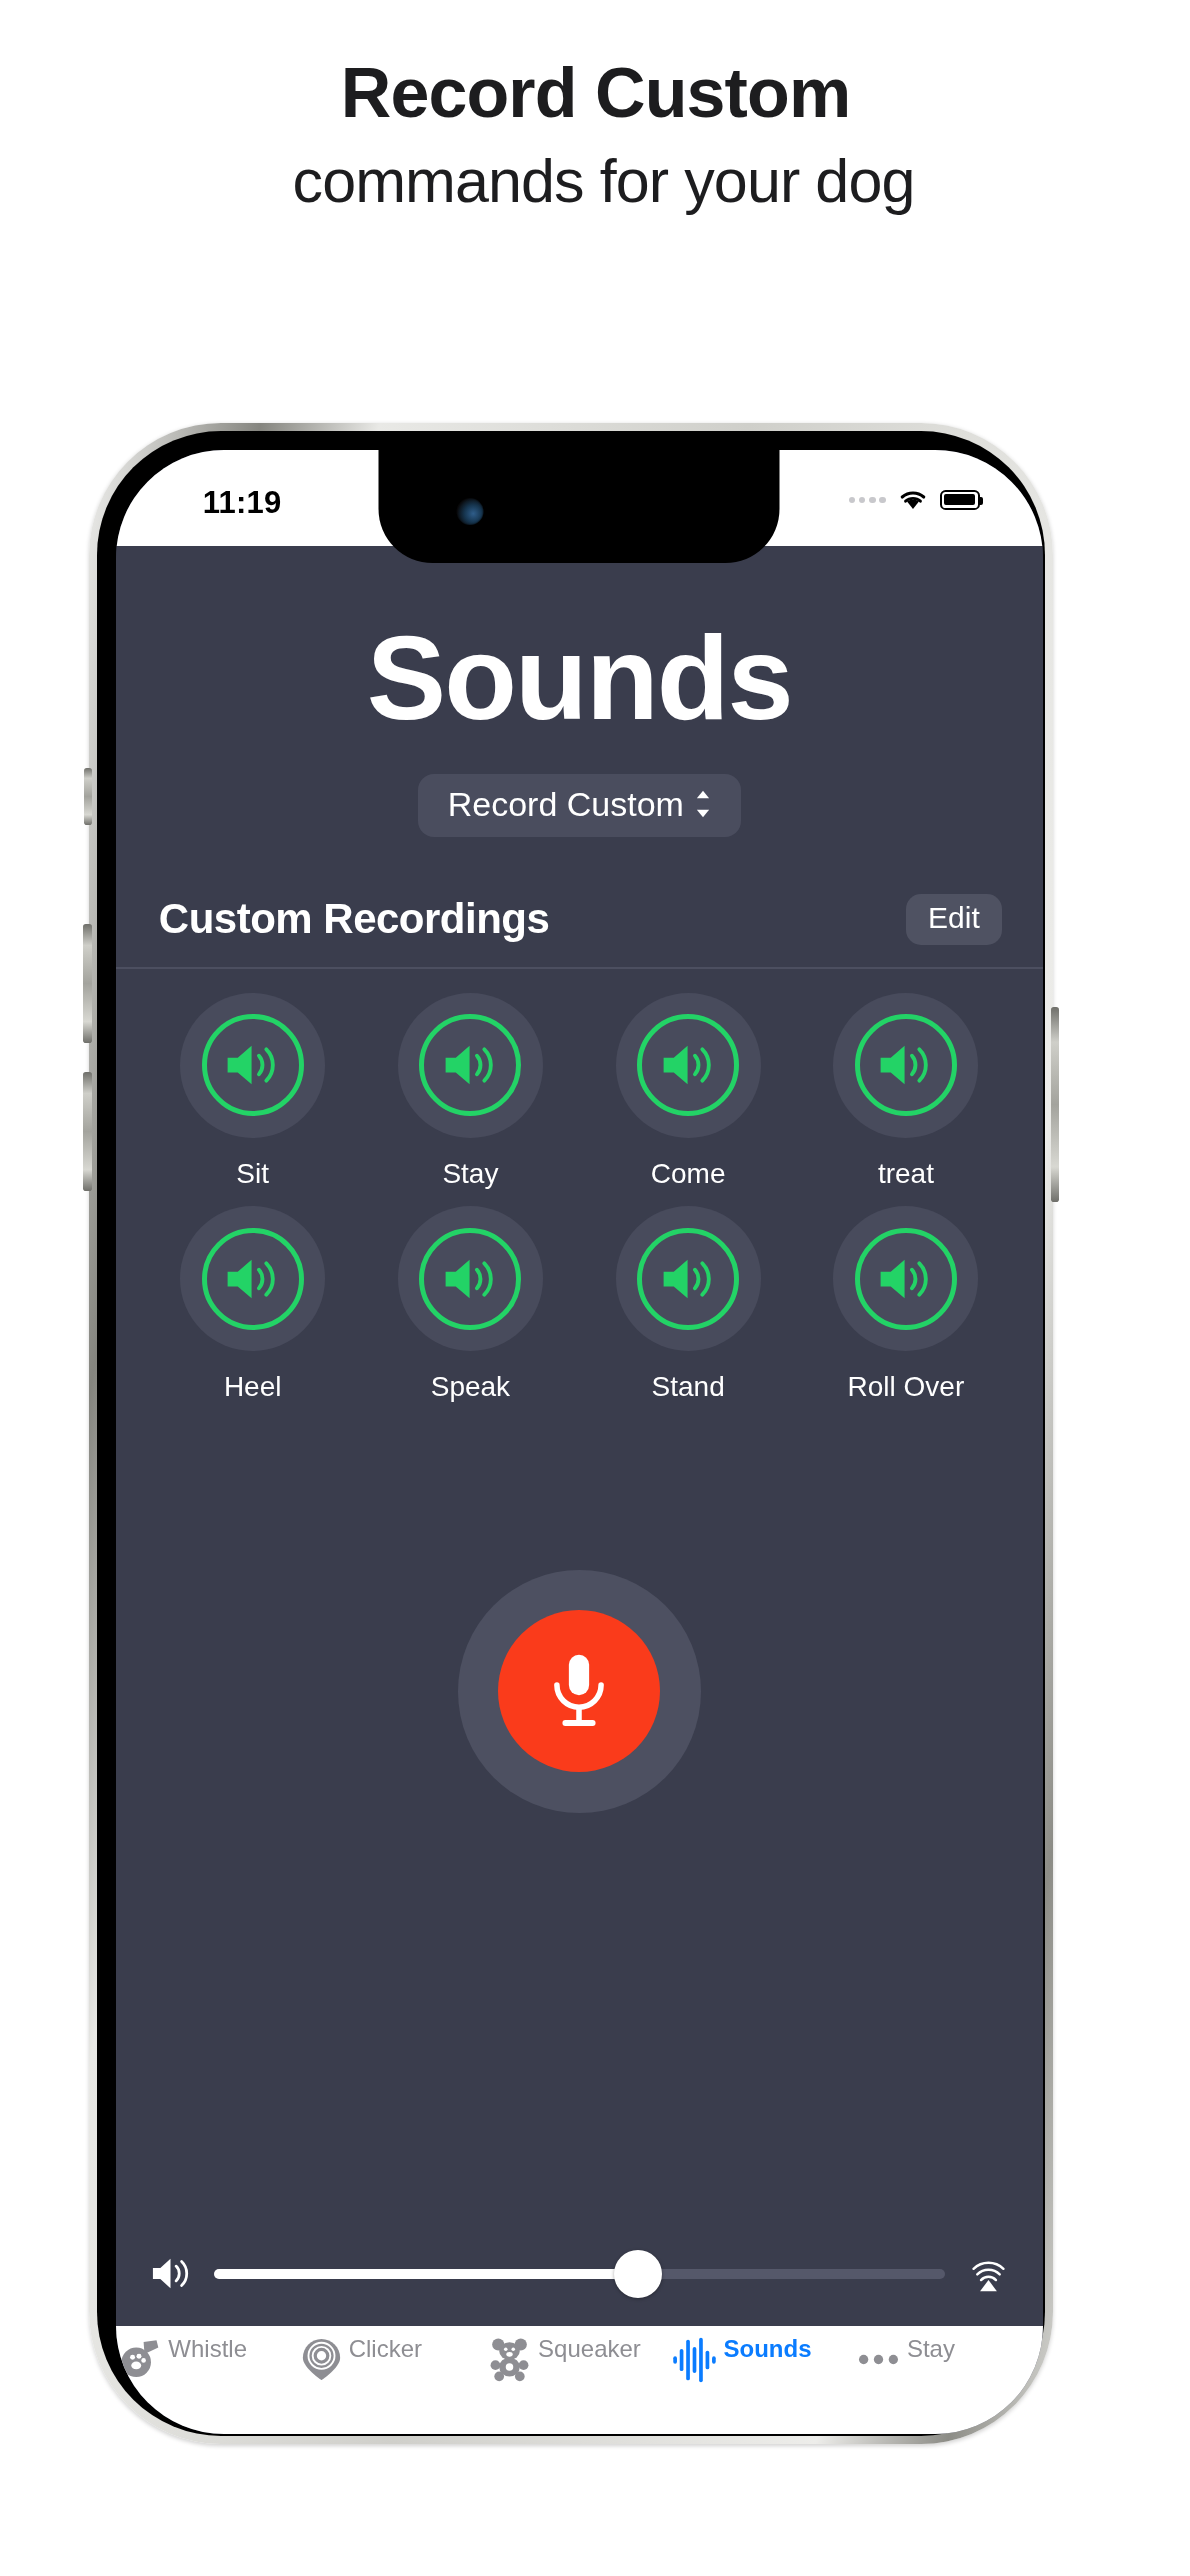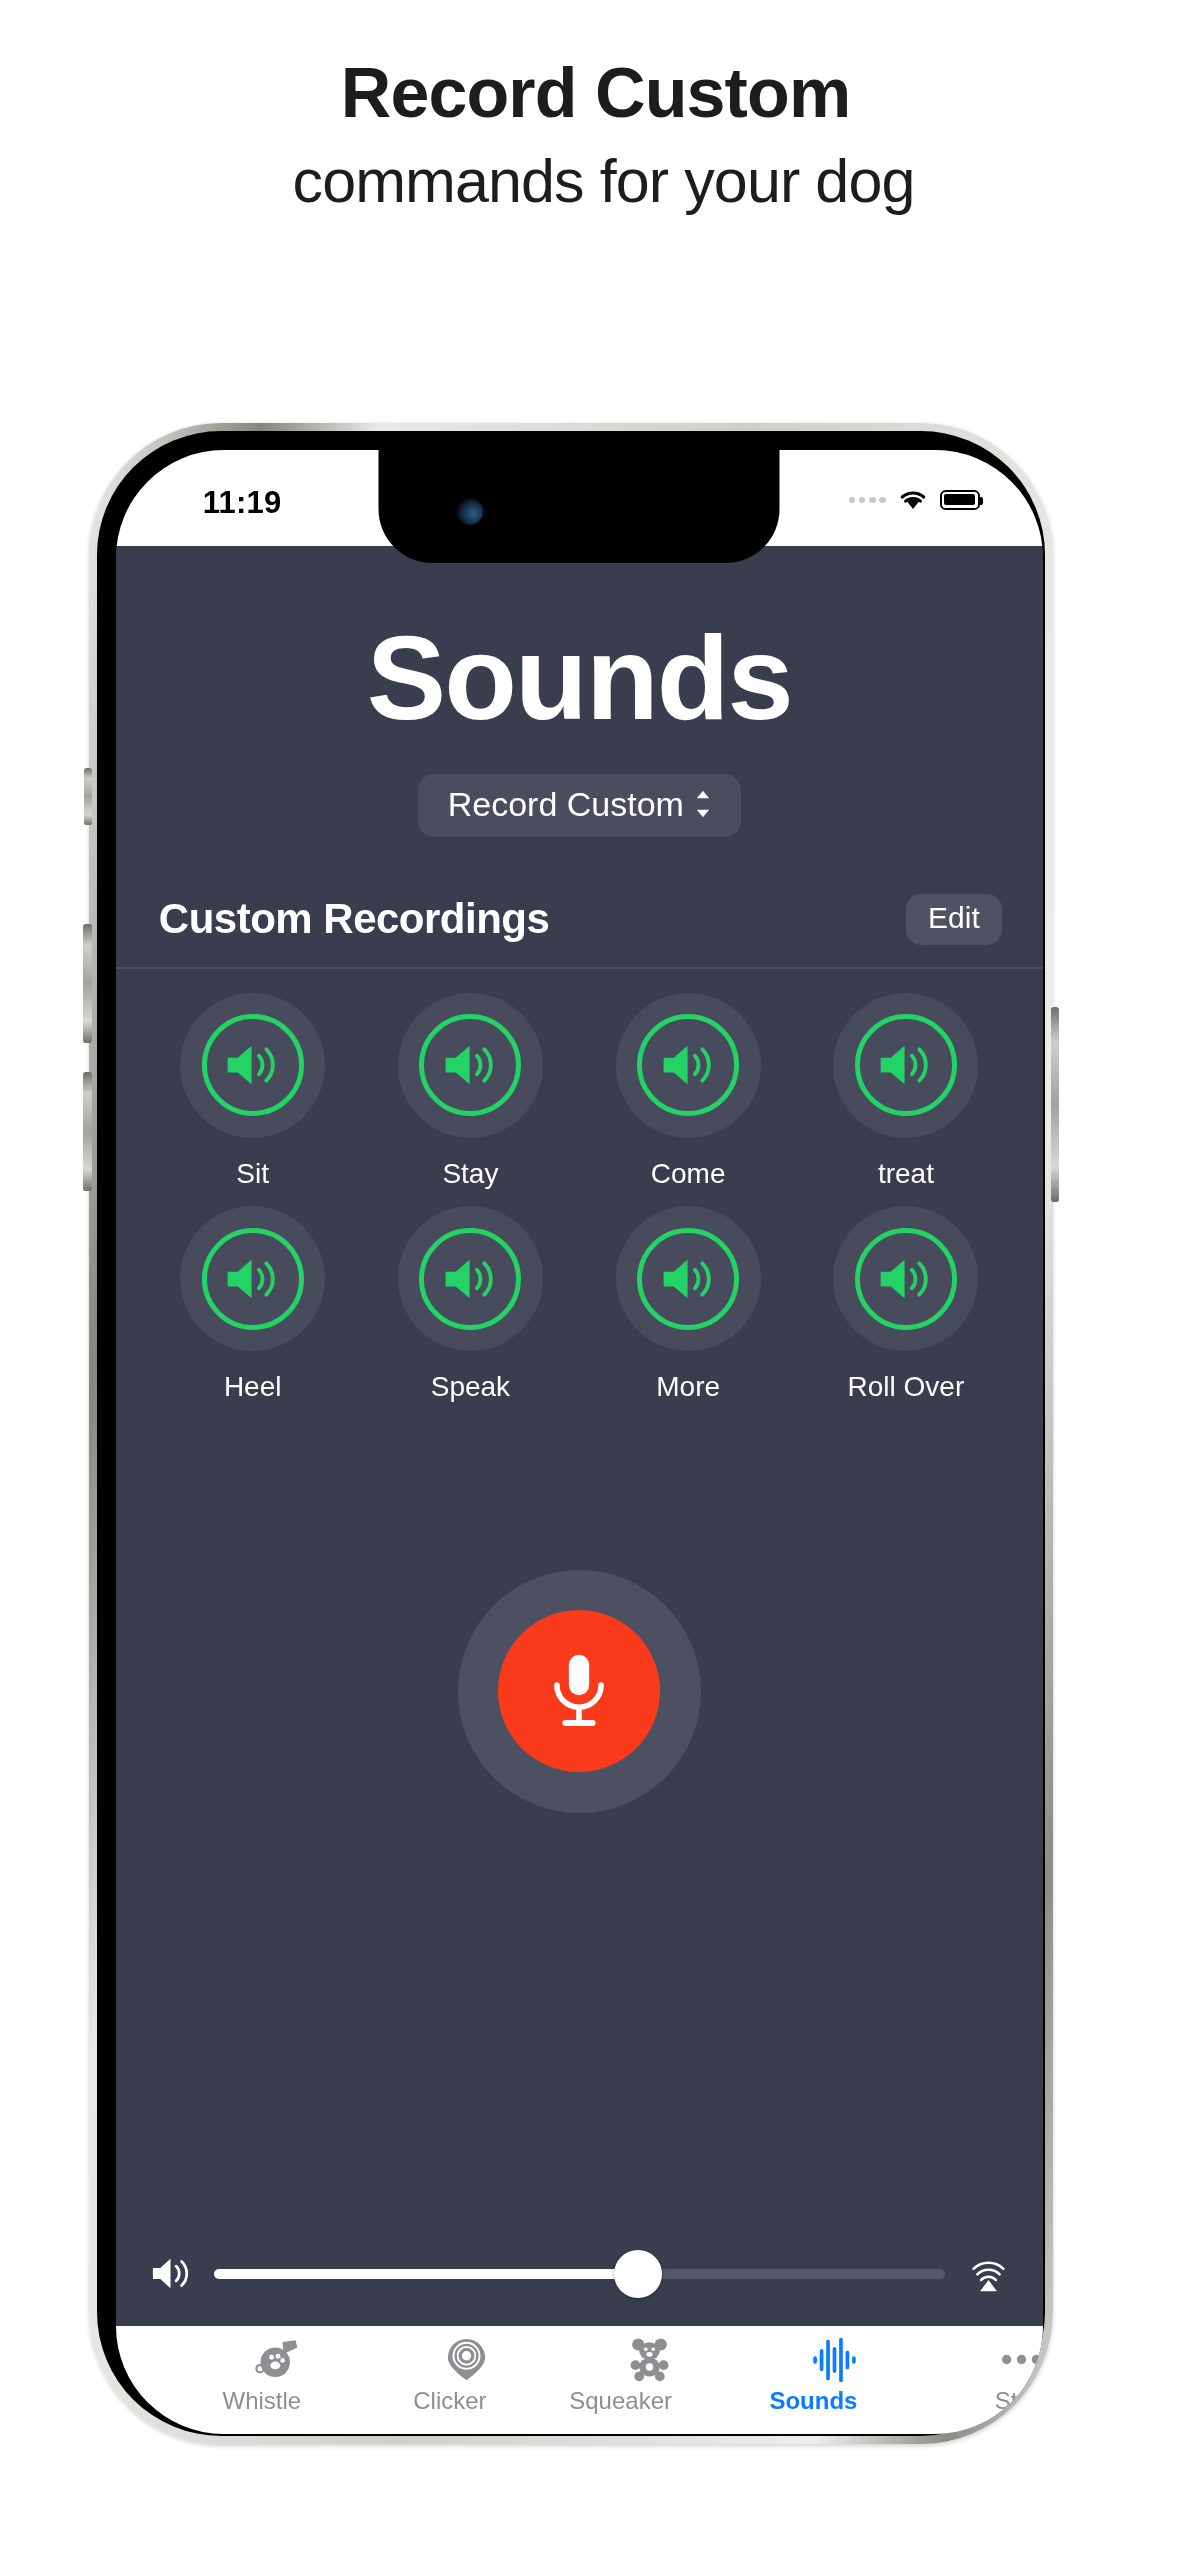--- a/index.html
+++ b/index.html
@@ -324,22 +324,22 @@
     height: 108px;
     background: #ffffff;
     display: flex;
     align-items: flex-start;
     padding-top: 11px;
     box-sizing: border-box;
   }
   .tab {
     flex: 1;
     display: flex;
-    flex-direction: column;
-    align-items: flex-end;
+    flex-direction: row;
+    align-items: flex-start;
     gap: 6.5px;
   }
   .tab-ico { height: 46px; display:flex; align-items:center; justify-content:center; }
   .tab-lbl {
     font-size: 24px;
     color: #8e8e93;
     line-height: 1;
   }
   .tab.active .tab-lbl { color: #0a7cff; font-weight: bold; }
 </style>
@@ -481,21 +481,21 @@
               <div class="cell">
                 <div class="snd-circle">
                   <div class="snd-ring">
                     <svg width="59" height="52" viewBox="0 0 64 56">
   <path d="M5 20 h11 L31 7 v42 L16 36 H5 Z" fill="#23d366"></path>
   <path d="M39 18 a15 15 0 0 1 0 20" stroke="#23d366" stroke-width="4.2" fill="none" stroke-linecap="round"></path>
   <path d="M47 11 a24 24 0 0 1 0 34" stroke="#23d366" stroke-width="4.2" fill="none" stroke-linecap="round"></path>
 </svg>
                   </div>
                 </div>
-                <div class="snd-label">More</div>
+                <div class="snd-label">Stand</div>
               </div>
               <div class="cell">
                 <div class="snd-circle">
                   <div class="snd-ring">
                     <svg width="59" height="52" viewBox="0 0 64 56">
   <path d="M5 20 h11 L31 7 v42 L16 36 H5 Z" fill="#23d366"></path>
   <path d="M39 18 a15 15 0 0 1 0 20" stroke="#23d366" stroke-width="4.2" fill="none" stroke-linecap="round"></path>
   <path d="M47 11 a24 24 0 0 1 0 34" stroke="#23d366" stroke-width="4.2" fill="none" stroke-linecap="round"></path>
 </svg>
                   </div>

